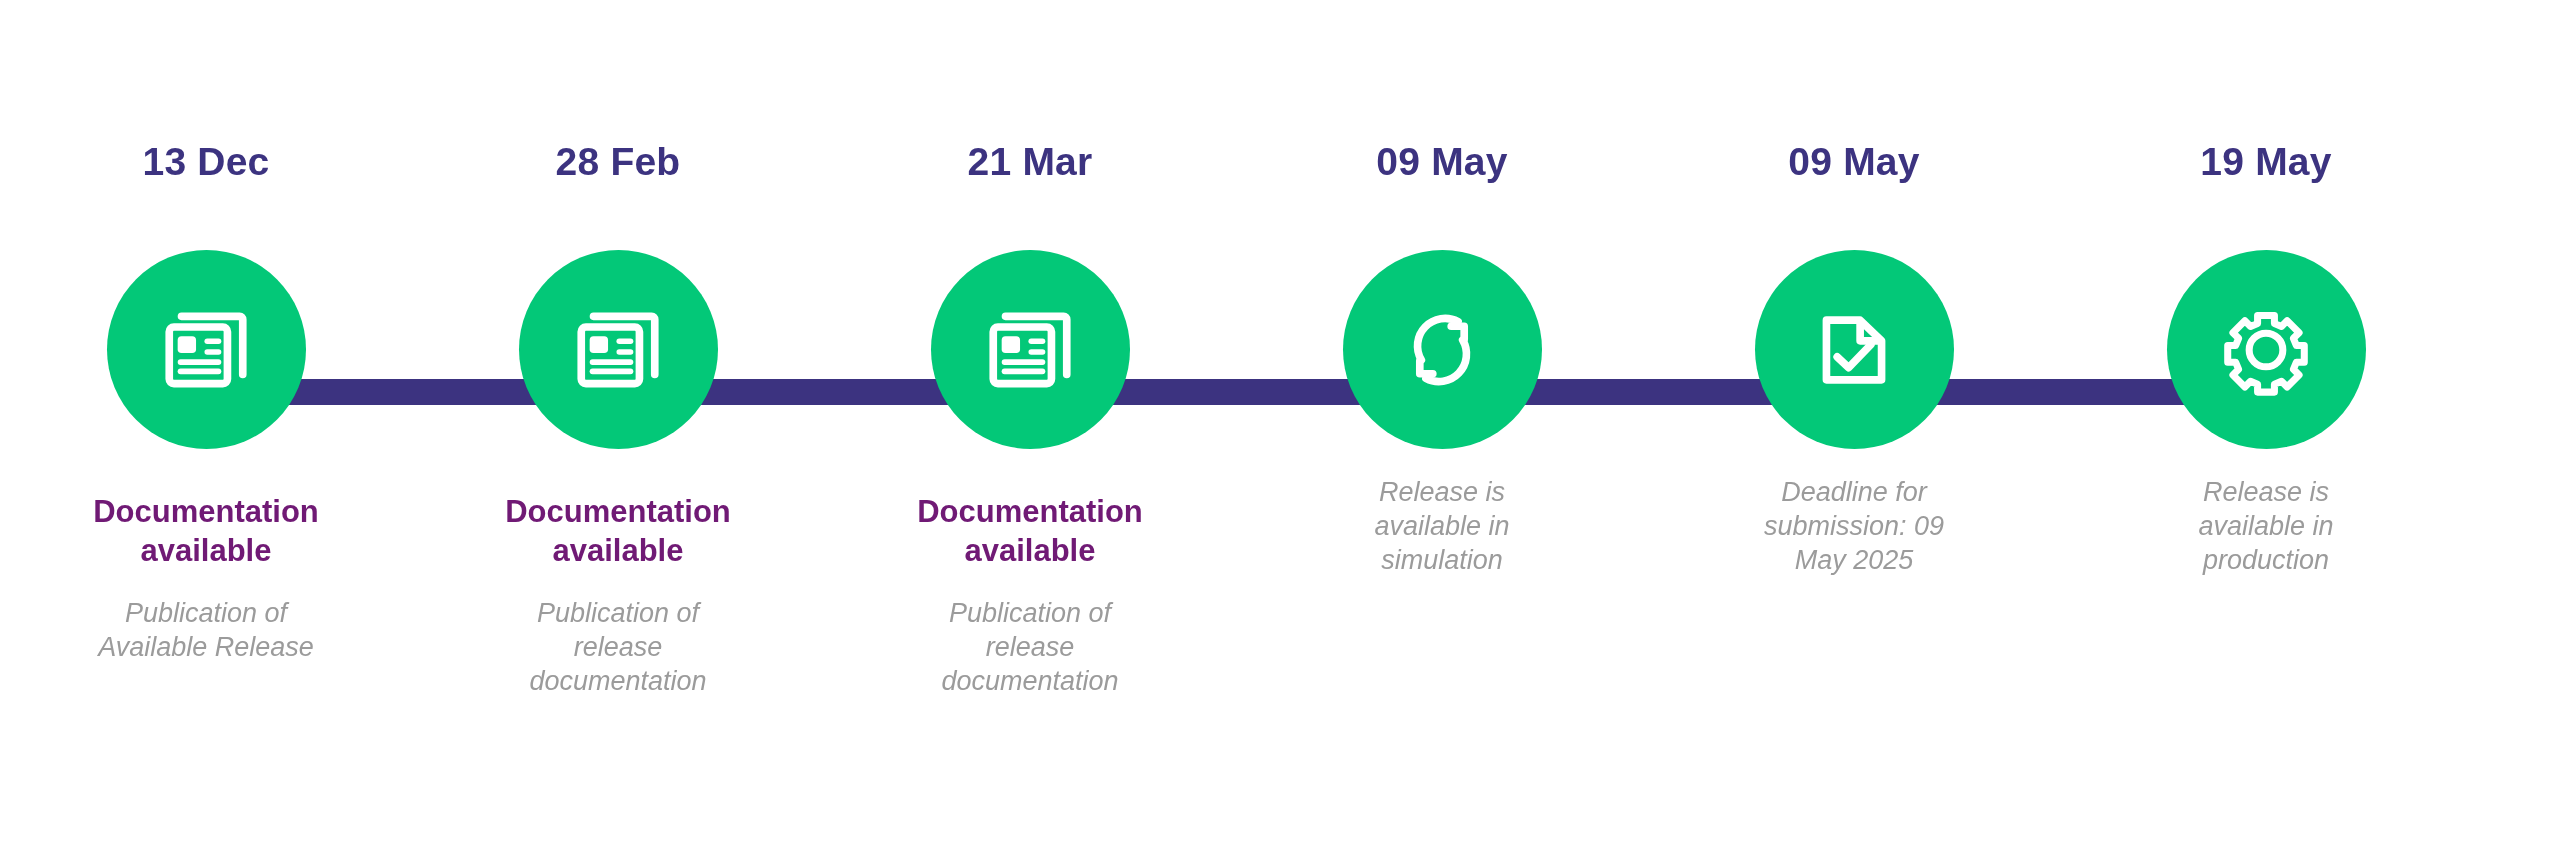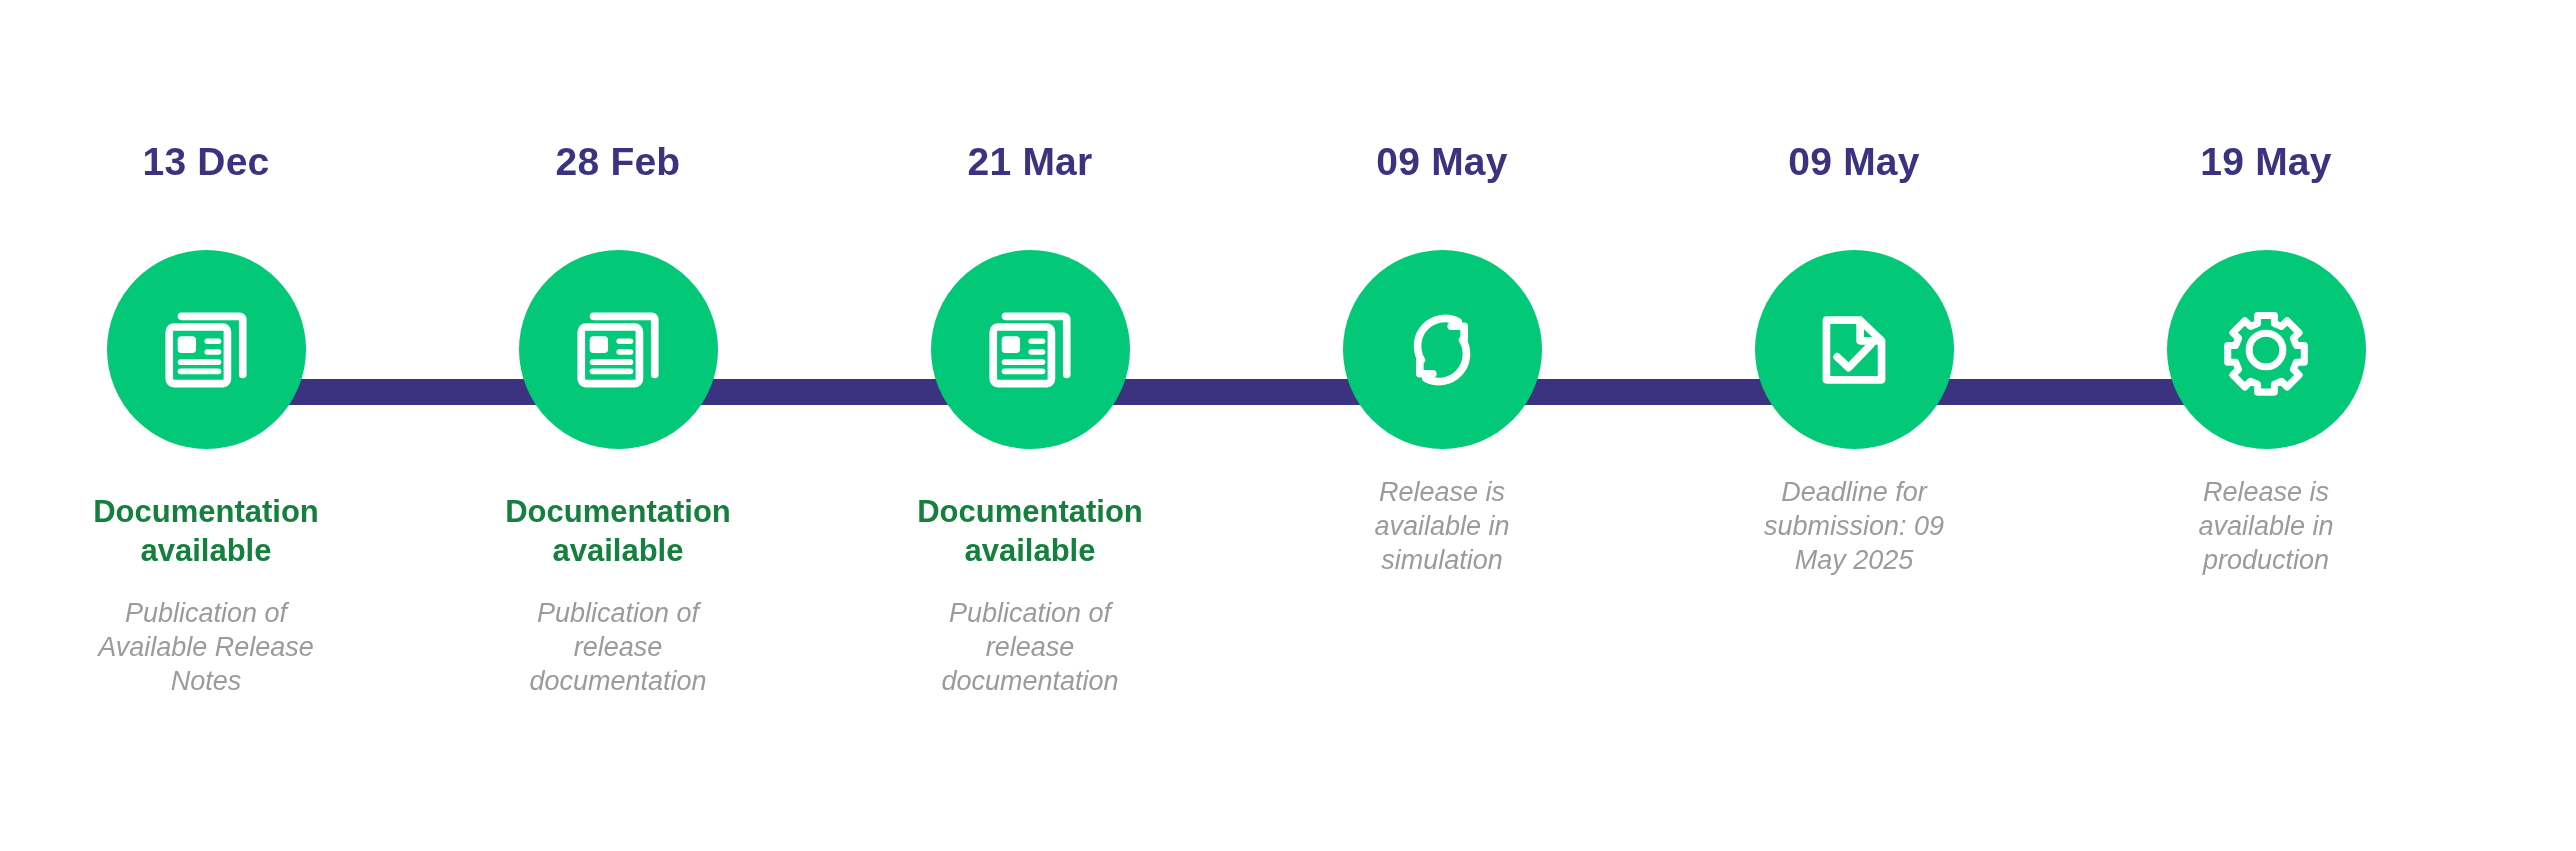--- a/index.html
+++ b/index.html
@@ -88,21 +88,21 @@
     display: block;
   }
 
   .step-title {
     margin-top: 43px;
     width: 283px;
     text-align: center;
     font-size: 31px;
     line-height: 39px;
     font-weight: bold;
-    color: #15803d;
+    color: #701a75;
   }
 
   .step-desc {
     margin-top: 26px;
     width: 258px;
     text-align: center;
     font-size: 27px;
     line-height: 34px;
     font-weight: normal;
     color: #9B9B9B;
@@ -141,21 +141,20 @@
           </svg>
         </span>
       </div>
       <div class="step-title">
         <span class="ln">Documentation</span>
         <span class="ln">available</span>
       </div>
       <div class="step-desc">
         <span class="ln">Publication of</span>
         <span class="ln">Available Release</span>
-        <span class="ln">Notes</span>
       </div>
     </div>
 
     <div class="step">
       <div class="step-date">28 Feb</div>
       <div class="bubble">
         <span>
           <svg viewBox="0 0 64 64" fill="none" xmlns="http://www.w3.org/2000/svg">
             <path d="M16 10 H54 a2 2 0 0 1 2 2 V48" stroke="#ffffff" stroke-width="5" stroke-linecap="round" stroke-linejoin="round"></path>
             <rect x="8" y="17" width="38" height="37" rx="3" stroke="#ffffff" stroke-width="5"></rect>

